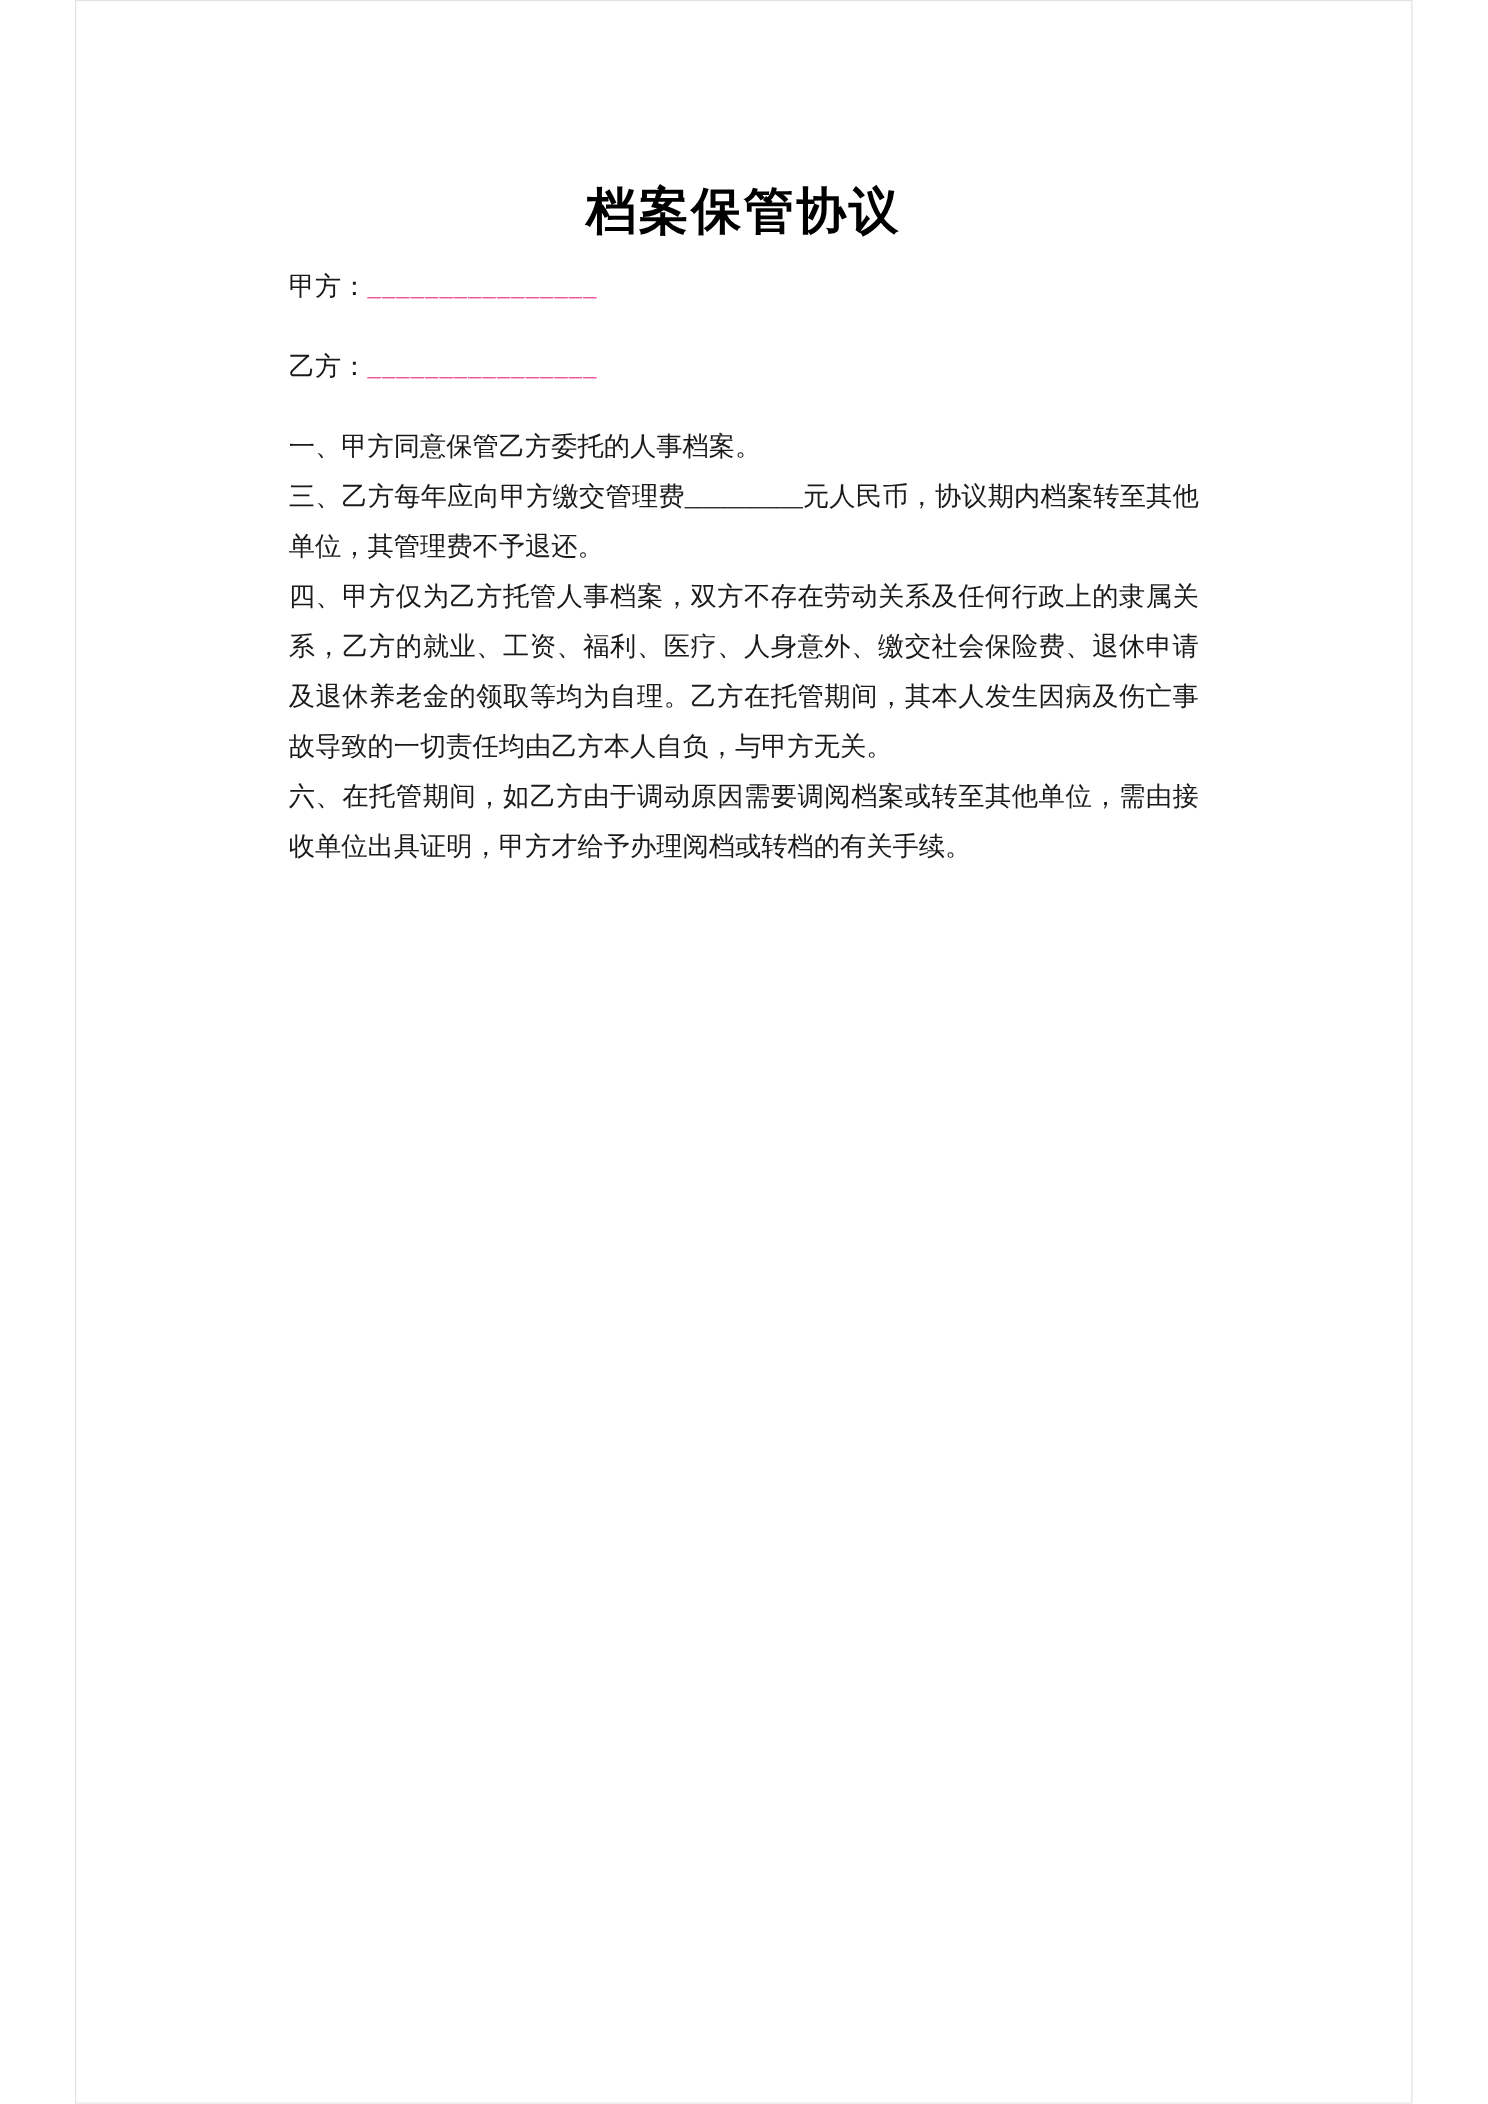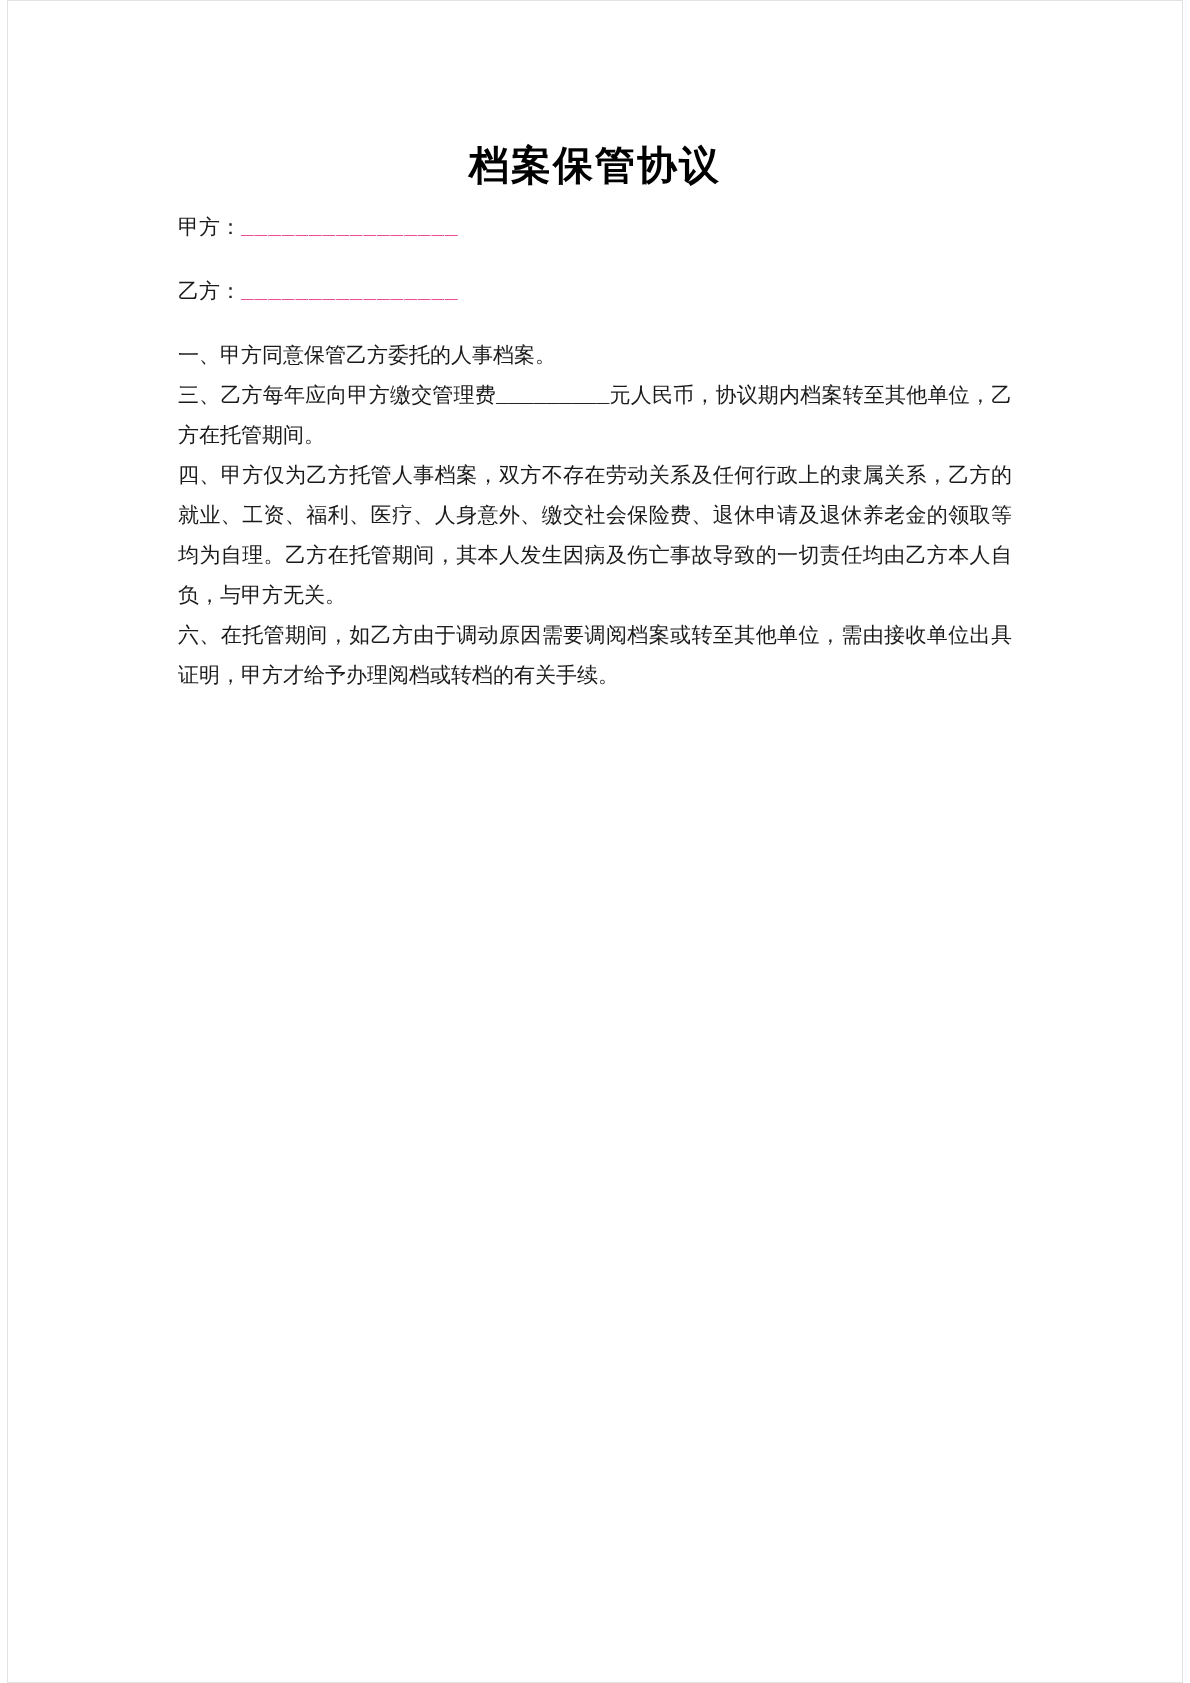--- a/index.html
+++ b/index.html
@@ -2,29 +2,28 @@
 <html><head>
 <meta charset="utf-8">
 <style>
   * { margin: 0; padding: 0; box-sizing: border-box; }
   html, body {
     background: #ffffff;
     font-family: "Liberation Serif", "DejaVu Serif", serif;
   }
   .page {
     position: relative;
-    width: 1176px;
+    width: 1070px;
     height: 1683px;
     margin: 0 auto;
     background: #ffffff;
     border: 1px solid #e3e3e3;
     padding: 140px 170px 0 170px;
     color: #1a1a1a;
     overflow: hidden;
-    font-family: Liberation Mono, monospace;
   }
   .doc-title {
     text-align: center;
     font-size: 40px;
     font-weight: 700;
     line-height: 56px;
     letter-spacing: 2px;
     color: #000000;
     margin-bottom: 12px;
   }
@@ -59,20 +58,20 @@
   <h1 class="doc-title">档案保管协议</h1>
 
   <p class="party-line"><span>甲方：</span><span class="blank">________________</span></p>
 
   <p class="party-line"><span>乙方：</span><span class="blank">________________</span></p>
 
 
   <p class="clause">一、甲方同意保管乙方委托的人事档案。</p>
 
 
-  <p class="clause">三、乙方每年应向甲方缴交管理费_________元人民币，协议期内档案转至其他单位，乙方在托管期间。</p>
+  <p class="clause">三、乙方每年应向甲方缴交管理费_________元人民币，协议期内档案转至其他单位，其管理费不予退还。</p>
 
   <p class="clause">四、甲方仅为乙方托管人事档案，双方不存在劳动关系及任何行政上的隶属关系，乙方的就业、工资、福利、医疗、人身意外、缴交社会保险费、退休申请及退休养老金的领取等均为自理。乙方在托管期间，其本人发生因病及伤亡事故导致的一切责任均由乙方本人自负，与甲方无关。</p>
 
 
   <p class="clause">六、在托管期间，如乙方由于调动原因需要调阅档案或转至其他单位，需由接收单位出具证明，甲方才给予办理阅档或转档的有关手续。</p>
 
 </div>
 
 </body></html>

